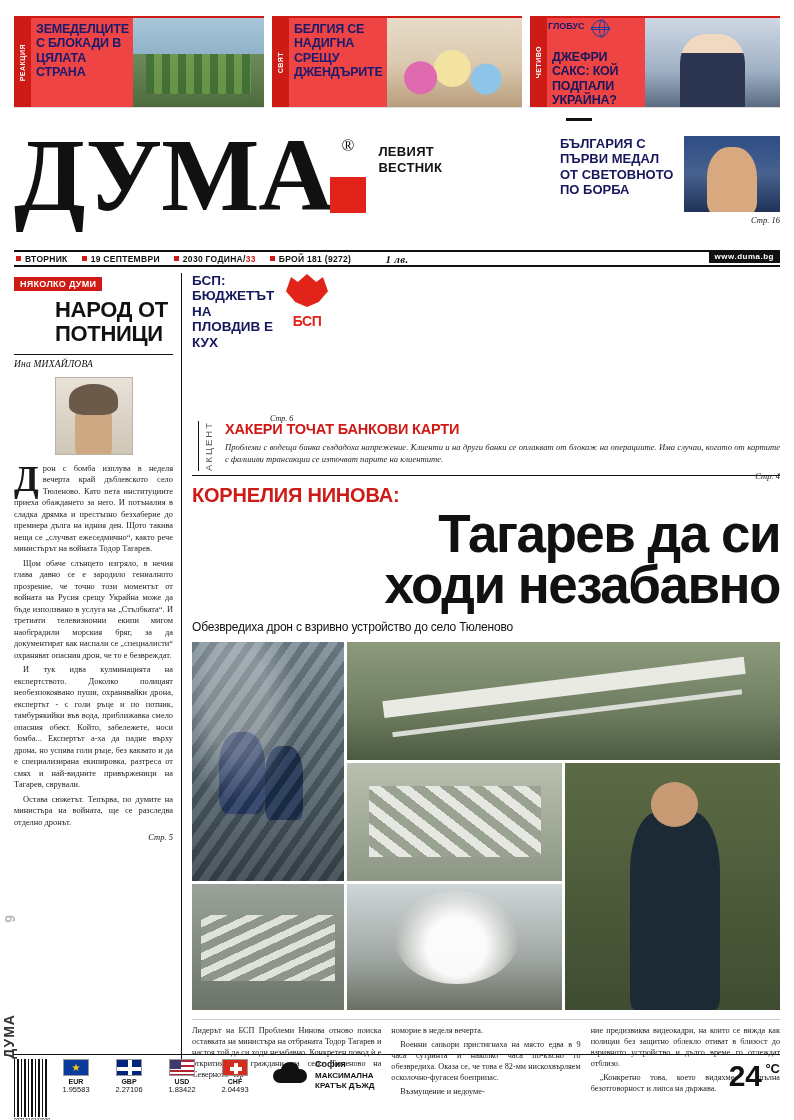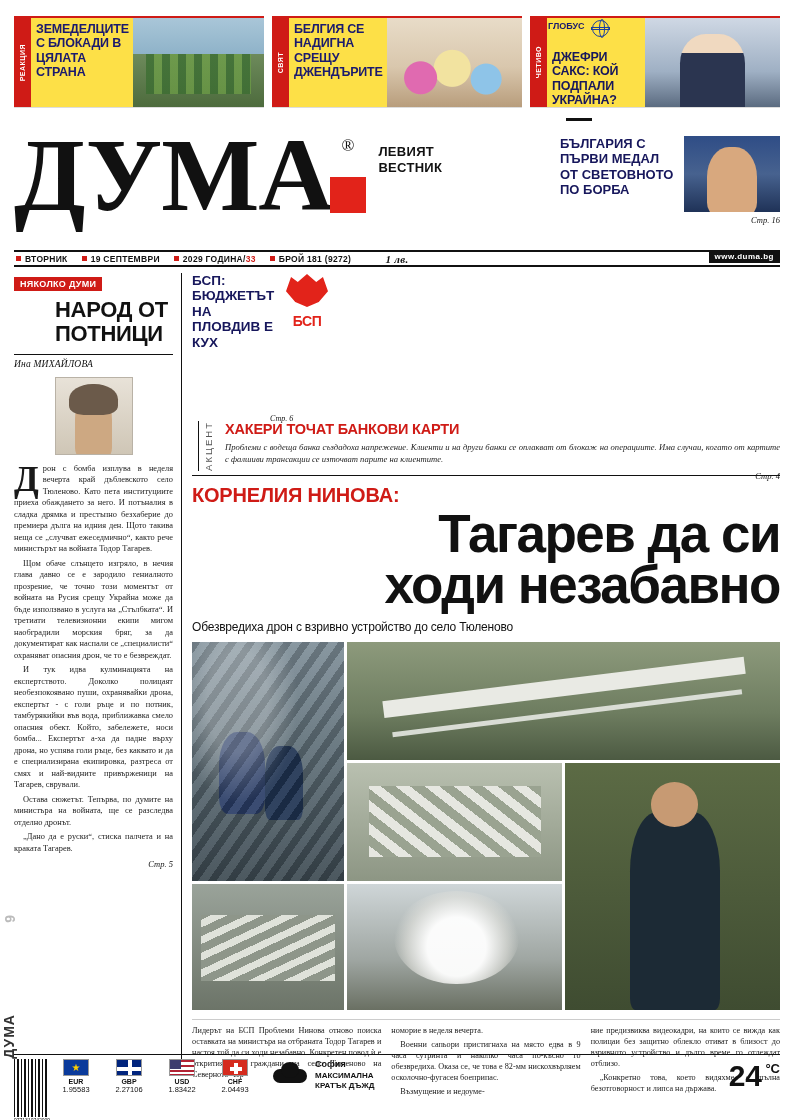--- a/index.html
+++ b/index.html
@@ -20,21 +20,21 @@
     height: 92px;
     margin: 16px 14px 0 14px;
     gap: 8px;
   }
   .teaser {
     flex: 1 1 0;
     display: flex;
     position: relative;
     border-top: 2px solid #cf1b16;
     border-bottom: 1px solid #ddd;
-    background: #fde047;
+    background: #ef4444;
     overflow: hidden;
   }
   .teaser-tag {
     width: 17px;
     background: #cf1b16;
     color: #fff;
     font-family: "Liberation Sans", sans-serif;
     font-size: 7px;
     font-weight: bold;
     letter-spacing: .5px;
@@ -645,41 +645,40 @@
       <div class="medal-page">Стр. 16</div>
     </div>
   </div>
 
   <div class="datebar">
     <div class="sq"></div>
     <div class="it">ВТОРНИК</div>
     <div class="sq"></div>
     <div class="it">19 СЕПТЕМВРИ</div>
     <div class="sq"></div>
-    <div class="it"><span>2029 ГОДИНА/</span><span class="slash">33</span></div>
+    <div class="it"><span>2030 ГОДИНА/</span><span class="slash">33</span></div>
     <div class="sq"></div>
     <div class="it">БРОЙ 181 (9272)</div>
     <div class="price">1 лв.</div>
     <div class="site">www.duma.bg</div>
   </div>
 
   <div class="main">
 
     <div class="col-left">
       <div class="kicker-red">НЯКОЛКО ДУМИ</div>
       <div class="col-head">НАРОД ОТ ПОТНИЦИ</div>
       <div class="col-rule"></div>
       <div class="byline">Ина МИХАЙЛОВА</div>
       <div class="author-photo"></div>
       <div class="body-text">
         <p><span class="dropcap">Д</span><span>рон с бомба изплува в неделя вечерта край дъблевското село Тюленово. Като пета институциите приеха обаждането за него. И потъналия в сладка дрямка и престъпно безхаберие до премиера дълга на идния ден. Щото такива неща се „случват ежеседмично“, както рече министърът на войната Тодор Тагарев.</span></p>
         <p>Щом обаче слънцето изгряло, в нечия глава давно се е зародило гениалното прозрение, че точно този моментът от войната на Русия срещу Украйна може да бъде използвано в услуга на „Стълбката“. И третиати телевизионни екипи мигом наобградили морския бряг, за да документират как наспали се „специалисти“ охраняват опасния дрон, че то е безвреждат.</p>
         <p>И тук идва кулминацията на експертството. Доколко полицаят необезпокоявано пуши, охранявайки дрона, експертът - с голи ръце и по потник, тамбурякийки във вода, приближавка смело опасния обект. Който, забележете, носи бомба... Експертът а-ха да падне върху дрона, но успява голи ръце, без каквато и да е специализирана екипировка, разтреса от смях и най-видните привърженици на Тагарев, сврували.</p>
         <p>Остава сюжетът. Тепърва, по думите на министъра на войната, ще се разследва отделно дронът.</p>
-        <p>„Дано да е руски“, стиска палчета и на краката Тагарев.</p>
       </div>
       <div class="cont-note">Стр. 5</div>
       <div class="spine">9</div>
       <div class="spine2">ДУМА</div>
     </div>
 
     <div class="col-right">
 
       <div class="topboxes">
         <div class="bsp-box">

